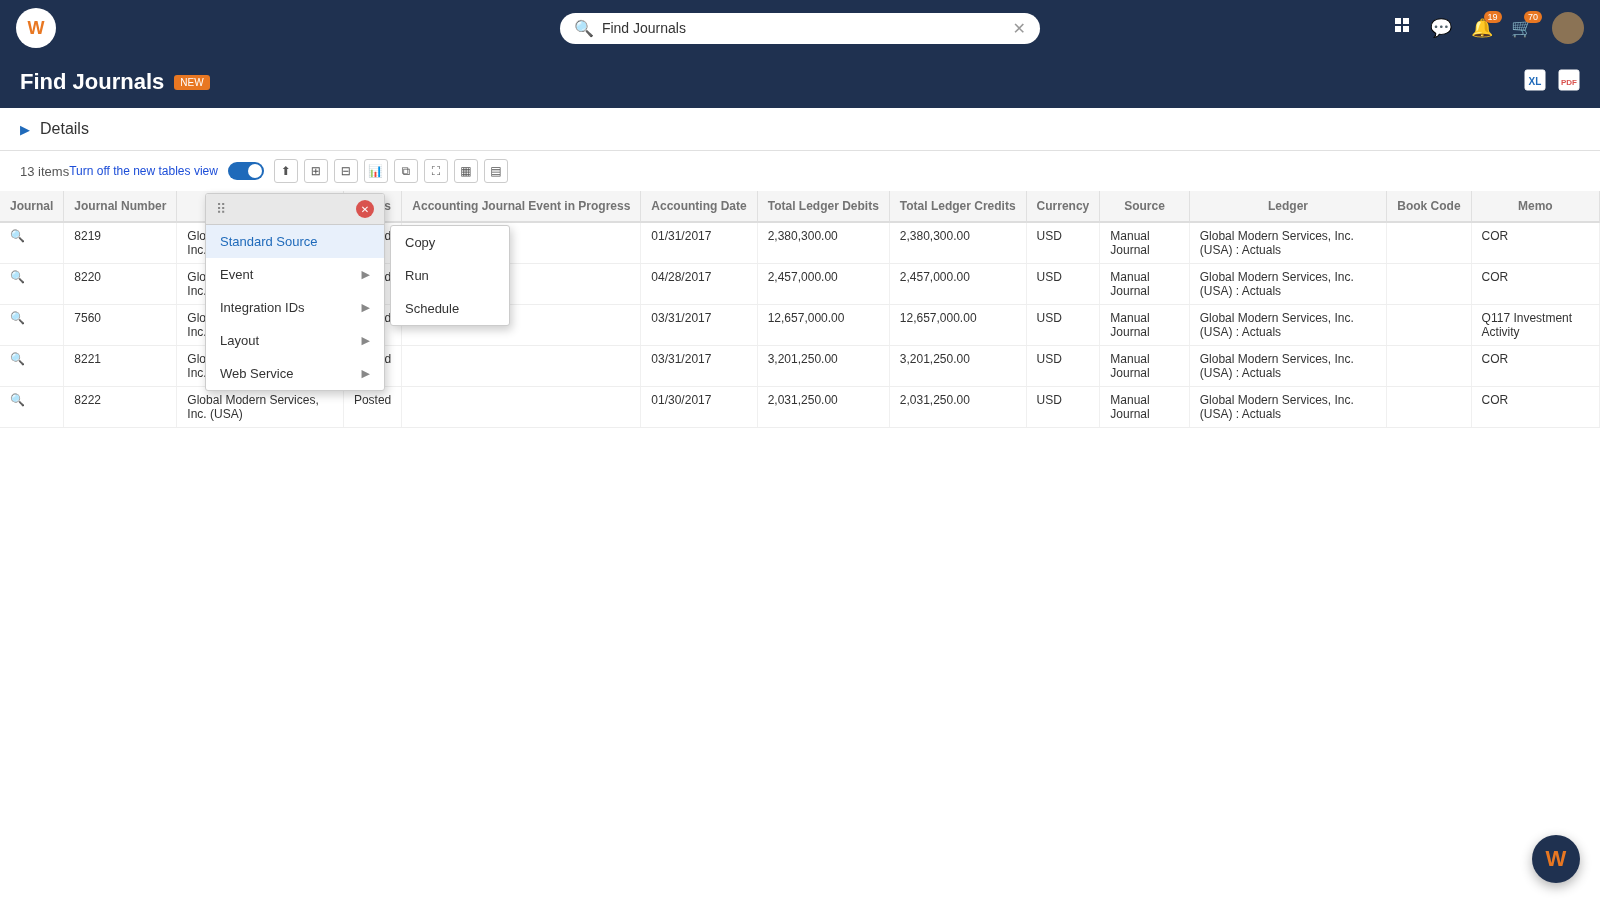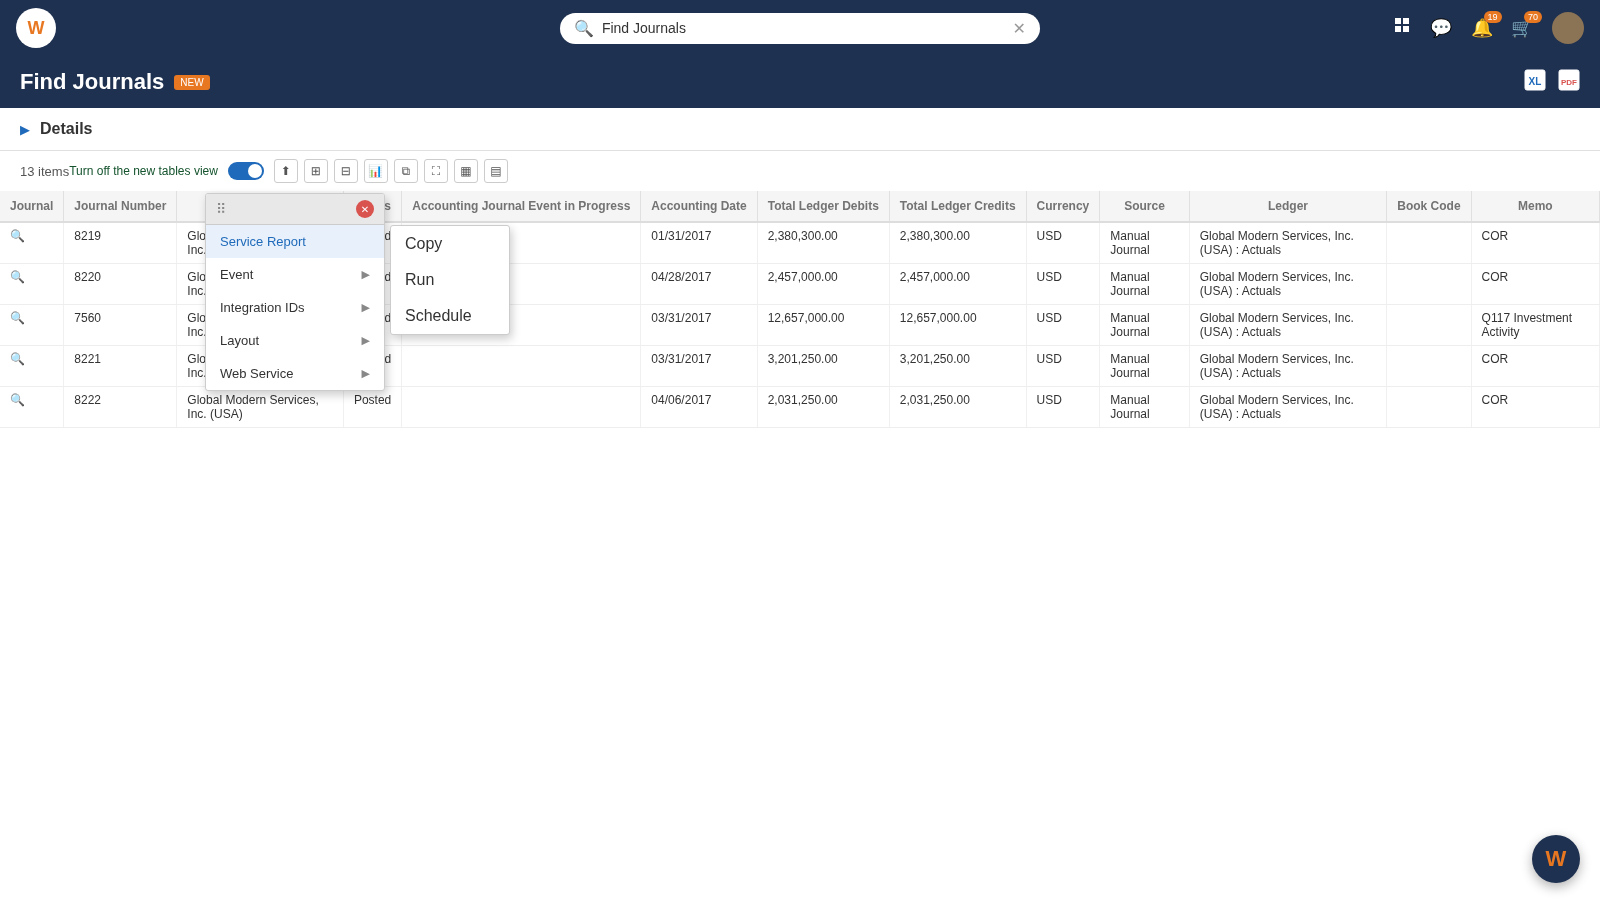--- a/index.html
+++ b/index.html
@@ -117,37 +117,37 @@
       align-items: center;
       gap: 10px;
     }
     .details-toggle {
       cursor: pointer;
       color: #1f6aba;
       font-size: 13px;
     }
     .details-label {
       font-size: 16px;
-      font-weight: bold;
+      font-weight: normal;
       color: #333;
     }
 
     
     .table-header-bar {
       display: flex;
       align-items: center;
       padding: 8px 20px;
     }
     .items-count { font-size: 13px; color: #555; }
     .table-controls {
       display: flex;
       align-items: center;
       gap: 10px;
     }
-    .toggle-label { font-size: 12px; color: #14532d; }
+    .toggle-label { font-size: 12px; color: #1d4ed8; }
     .toggle-switch {
       width: 36px; height: 18px;
       background: #1f6aba;
       border-radius: 9px;
       position: relative;
       cursor: pointer;
     }
     .toggle-knob {
       width: 14px; height: 14px;
       background: white;
@@ -265,21 +265,21 @@
       min-width: 120px;
       overflow: hidden;
       position: absolute;
       left: 185px;
       top: 32px;
     }
     .sub-menu-item {
       padding: 9px 14px;
       cursor: pointer;
       color: #333;
-      font-size: 16px;
+      font-size: 13px;
     }
 
     
     .workday-assistant {
       position: fixed;
       bottom: 20px;
       right: 20px;
       width: 48px; height: 48px;
       border-radius: 50%;
       background: #1f3150;
@@ -455,21 +455,21 @@
       <td class="link-cell">Global Modern Services, Inc. (USA) : Actuals</td>
       <td></td>
       <td>COR</td>
     </tr>
           <tr>
       <td class="search-icon-cell">🔍</td>
       <td>8222</td>
       <td class="link-cell">Global Modern Services, Inc. (USA)</td>
       <td>Posted</td>
       <td></td>
-      <td>04/06/2017</td>
+      <td>01/30/2017</td>
       <td>2,031,250.00</td>
       <td>2,031,250.00</td>
       <td class="link-cell">USD</td>
       <td class="link-cell">Manual Journal</td>
       <td class="link-cell">Global Modern Services, Inc. (USA) : Actuals</td>
       <td></td>
       <td>COR</td>
     </tr>
         </tbody>
     </table>
@@ -477,21 +477,21 @@
 
   <div class="context-menu-wrapper">
     <div class="main-menu">
       <div class="menu-header">
         <div class="menu-header-icons">
           <span class="menu-drag-icon">⠿</span>
         </div>
         <div class="menu-close-btn">✕</div>
       </div>
       <div class="menu-item active">
-        <span>Service Report</span>
+        <span>Standard Source</span>
       </div>
       <div class="menu-item">
         <span>Event</span>
         <span class="menu-arrow">▶</span>
       </div>
       <div class="menu-item">
         <span>Integration IDs</span>
         <span class="menu-arrow">▶</span>
       </div>
       <div class="menu-item">

